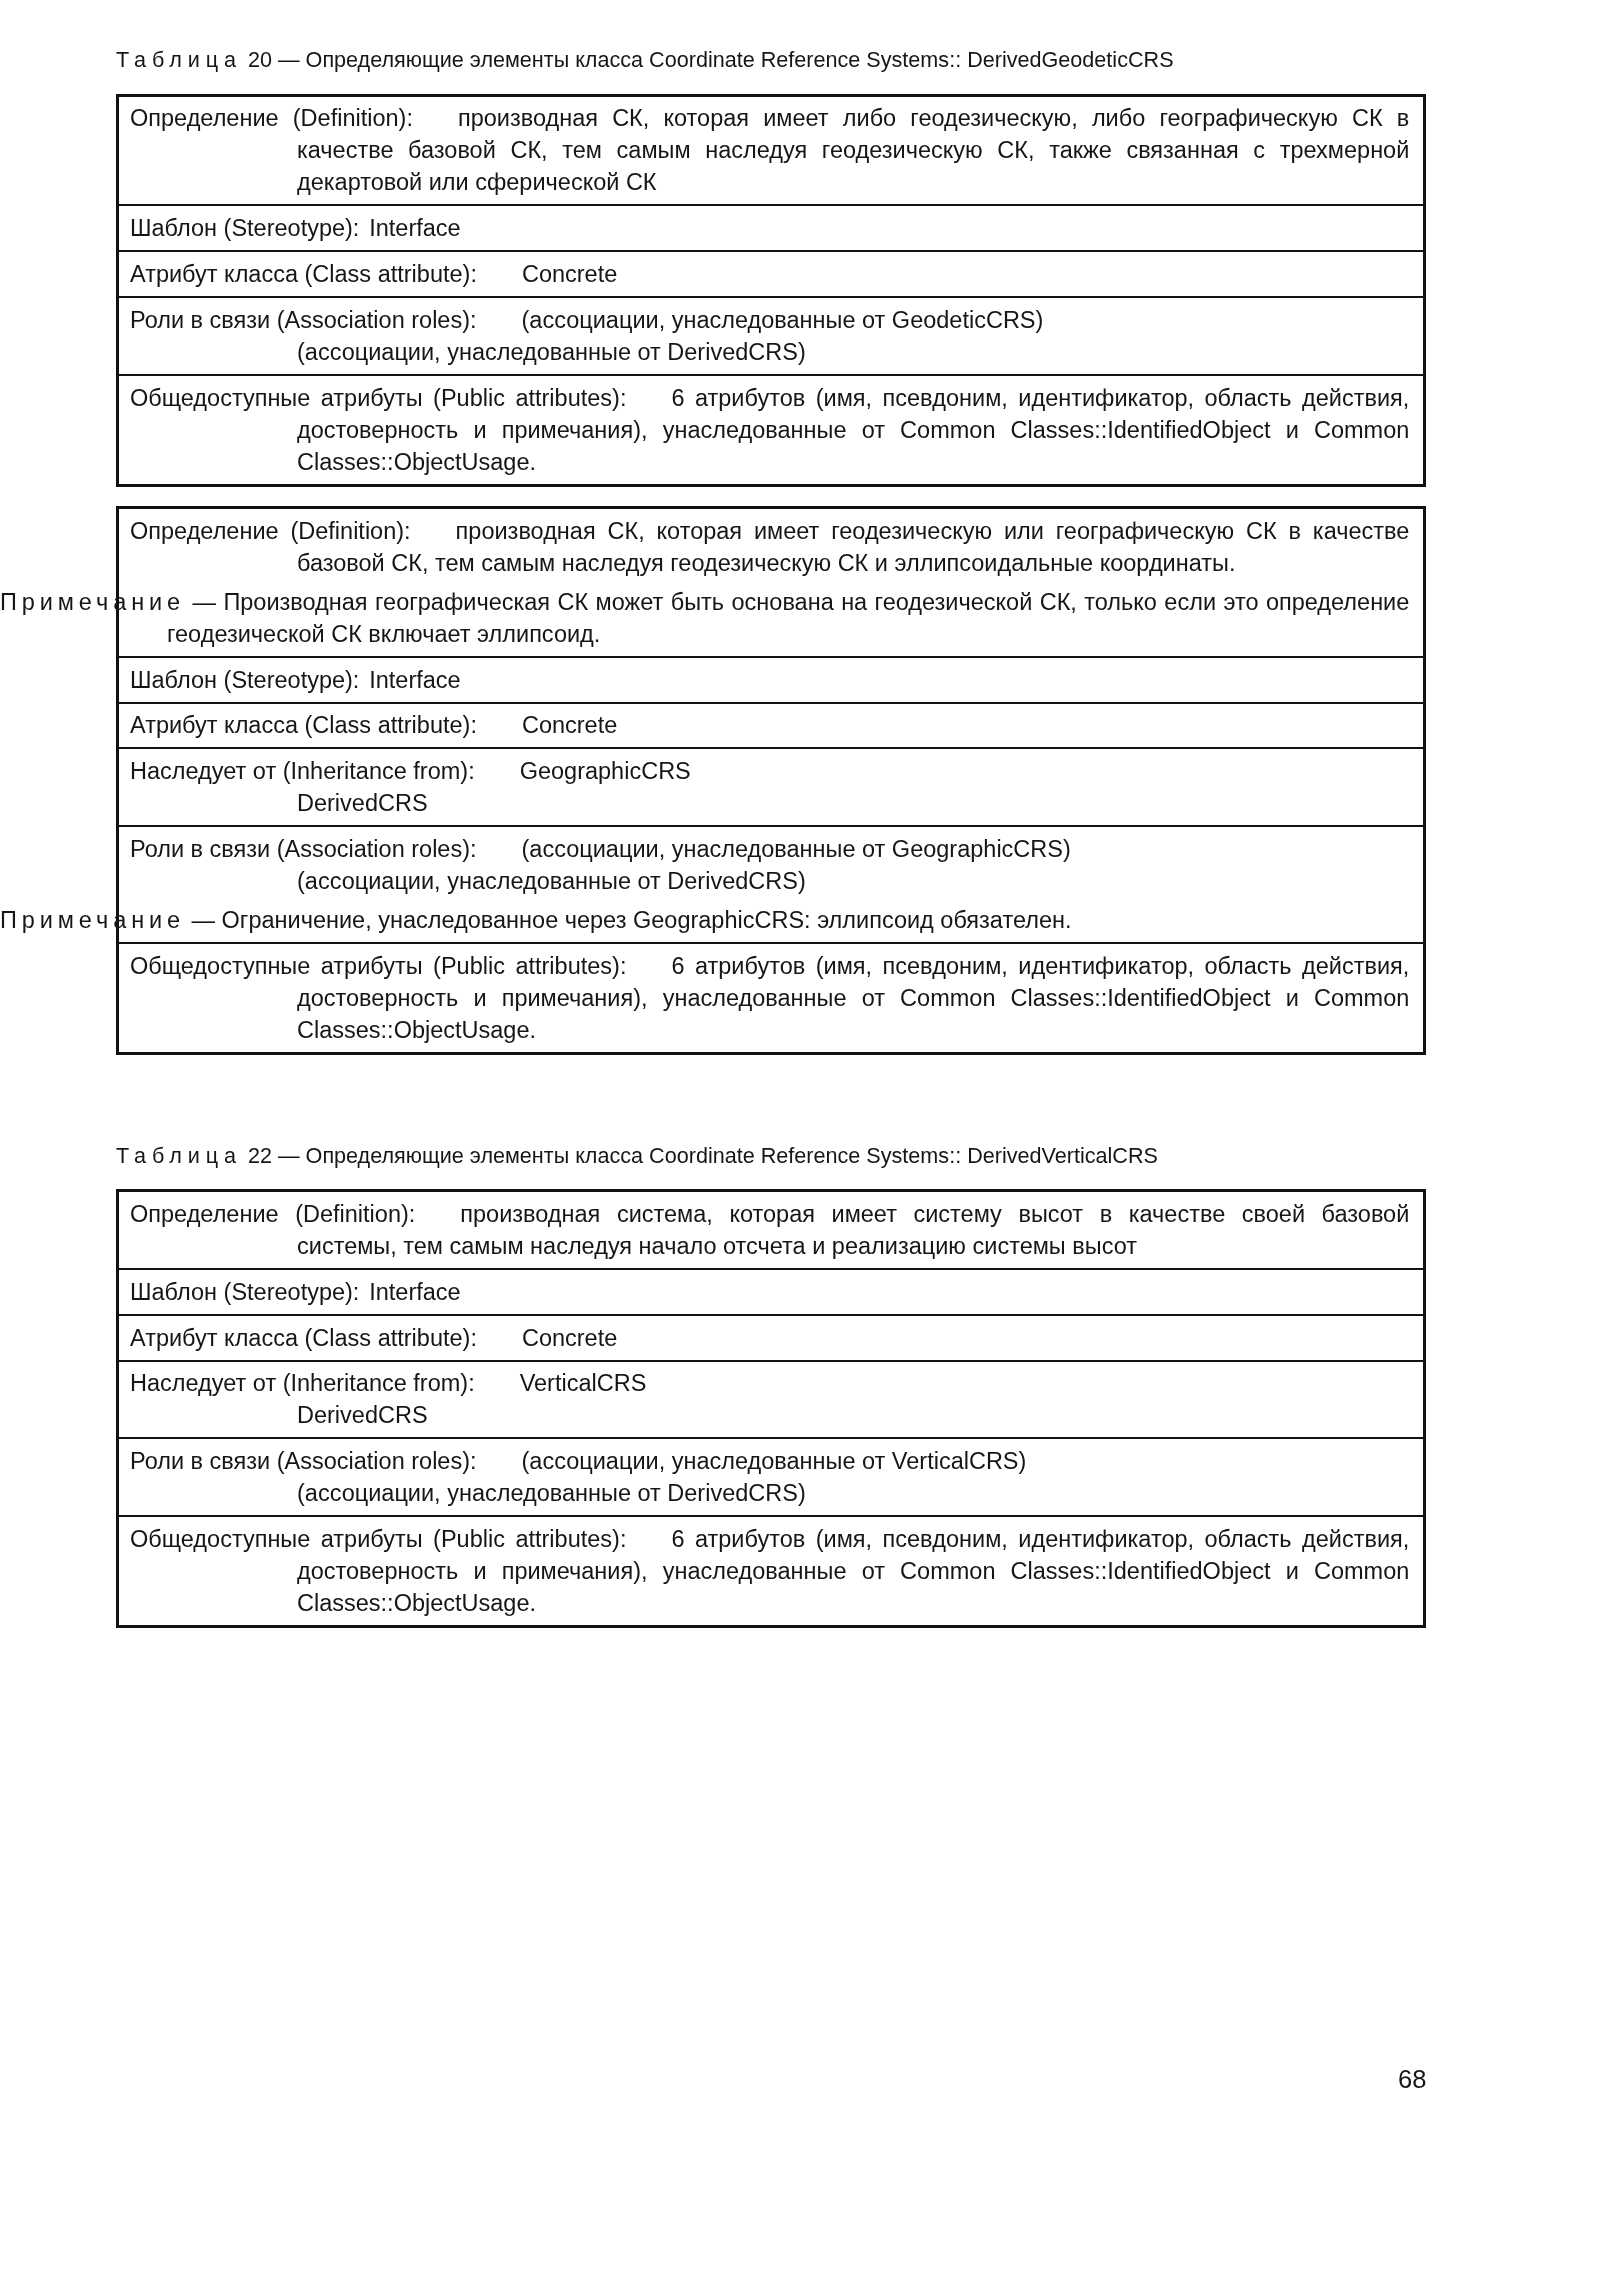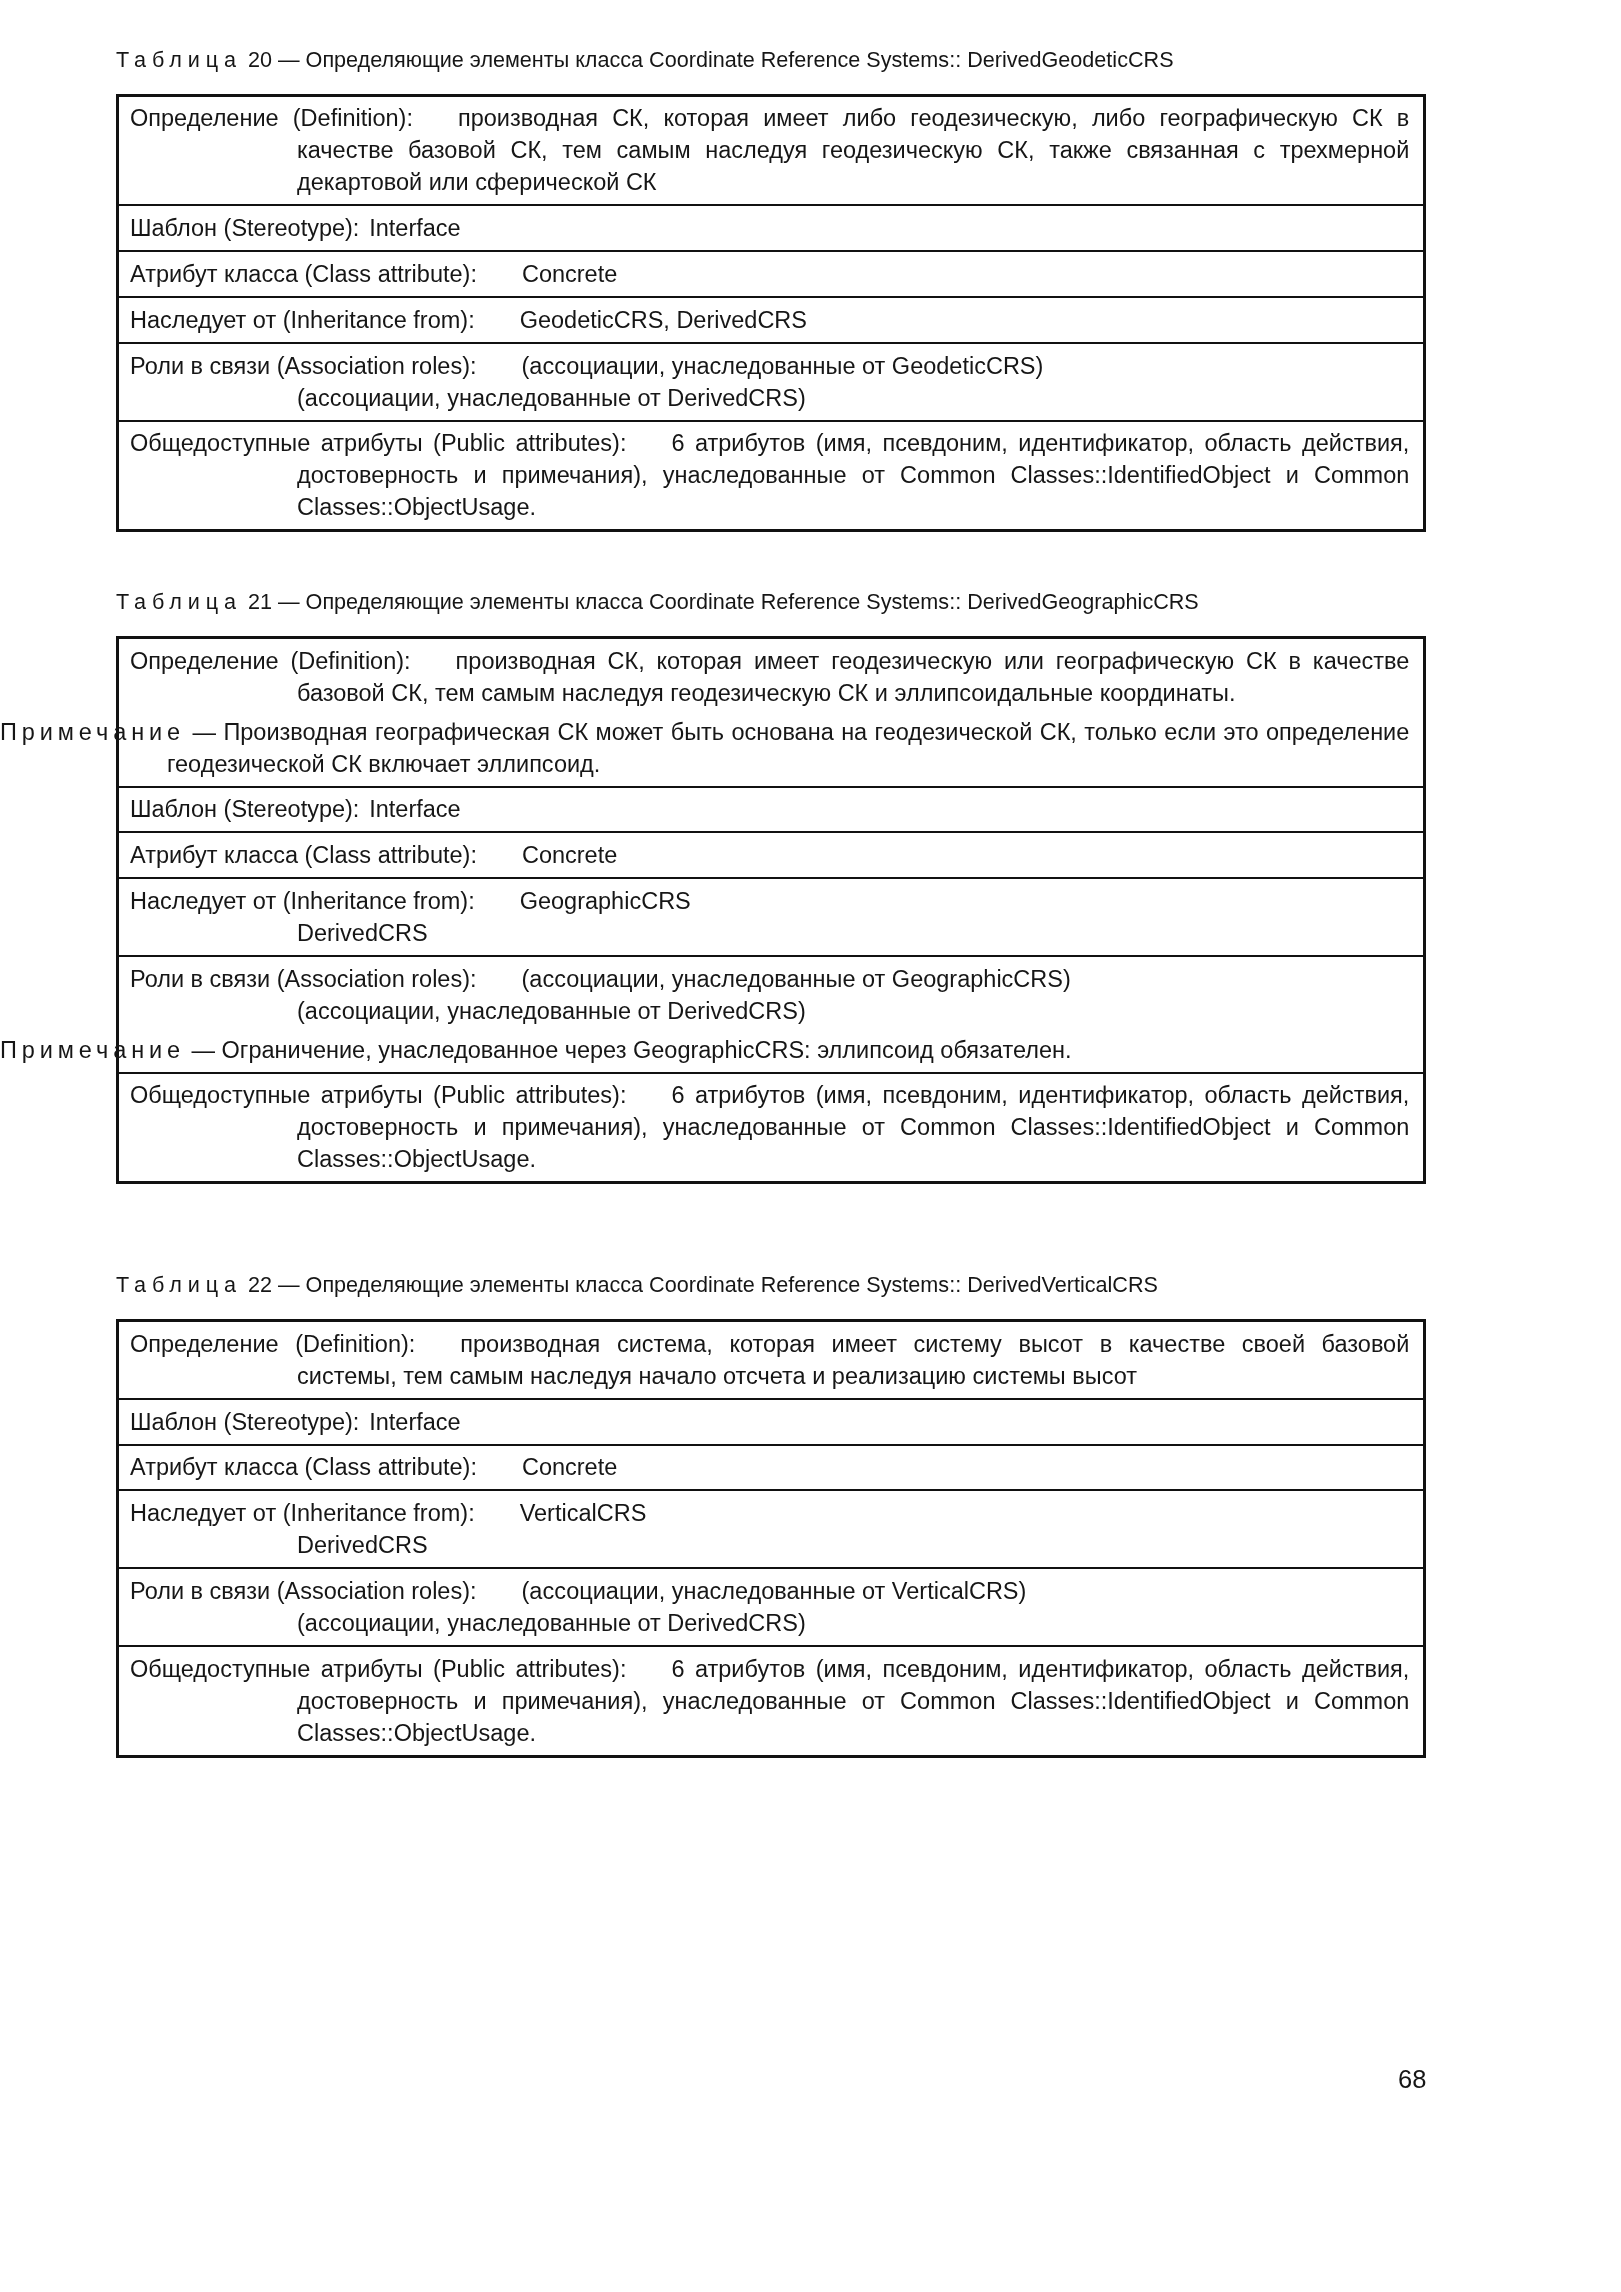--- a/index.html
+++ b/index.html
@@ -43,31 +43,27 @@
       <div class="trow">
         <p class="cell"><span class="lbl">Определение (Definition):</span><span class="tab"></span><span>производная СК, которая имеет либо геодезическую, либо географическую СК в качестве базовой СК, тем самым наследуя геодезическую СК, также связанная с трехмерной декартовой или сферической СК</span></p>
       </div>
       <div class="trow">
         <p class="cell"><span class="lbl">Шаблон (Stereotype):</span><span class="tab-s"></span><span>Interface</span></p>
       </div>
       <div class="trow">
         <p class="cell"><span class="lbl">Атрибут класса (Class attribute):</span><span class="tab"></span><span>Concrete</span></p>
       </div>
       <div class="trow">
-        <p class="cell"><span class="lbl">Наследует от (Inheritance from):</span><span class="tab"></span><span>GeodeticCRS, DerivedCRS</span></p>
-      </div>
-      <div class="trow">
         <p class="cell"><span class="lbl">Роли в связи (Association roles):</span><span class="tab"></span><span>(ассоциации, унаследованные от GeodeticCRS)</span><br><span>(ассоциации, унаследованные от DerivedCRS)</span></p>
       </div>
       <div class="trow">
         <p class="cell"><span class="lbl">Общедоступные атрибуты (Public attributes):</span><span class="tab"></span><span>6 атрибутов (имя, псевдоним, идентификатор, область действия, достоверность и примечания), унаследованные от Common Classes::IdentifiedObject и Common Classes::ObjectUsage.</span></p>
       </div>
     </section>
 
-    <p class="caption cap-21"><span class="spaced">Таблица</span> <span>21 — Определяющие элементы класса Coordinate Reference Systems:: DerivedGeographicCRS</span></p>
 
     <section class="gtable">
       <div class="trow">
         <p class="cell"><span class="lbl">Определение (Definition):</span><span class="tab"></span><span>производная СК, которая имеет геодезическую или географическую СК в качестве базовой СК, тем самым наследуя геодезическую СК и эллипсоидальные координаты.</span></p>
         <p class="cell note-p"><span class="nspaced">Примечание</span> <span>— Производная географическая СК может быть основана на геодезической СК, только если это определение геодезической СК включает эллипсоид.</span></p>
       </div>
       <div class="trow">
         <p class="cell"><span class="lbl">Шаблон (Stereotype):</span><span class="tab-s"></span><span>Interface</span></p>
       </div>
       <div class="trow">

